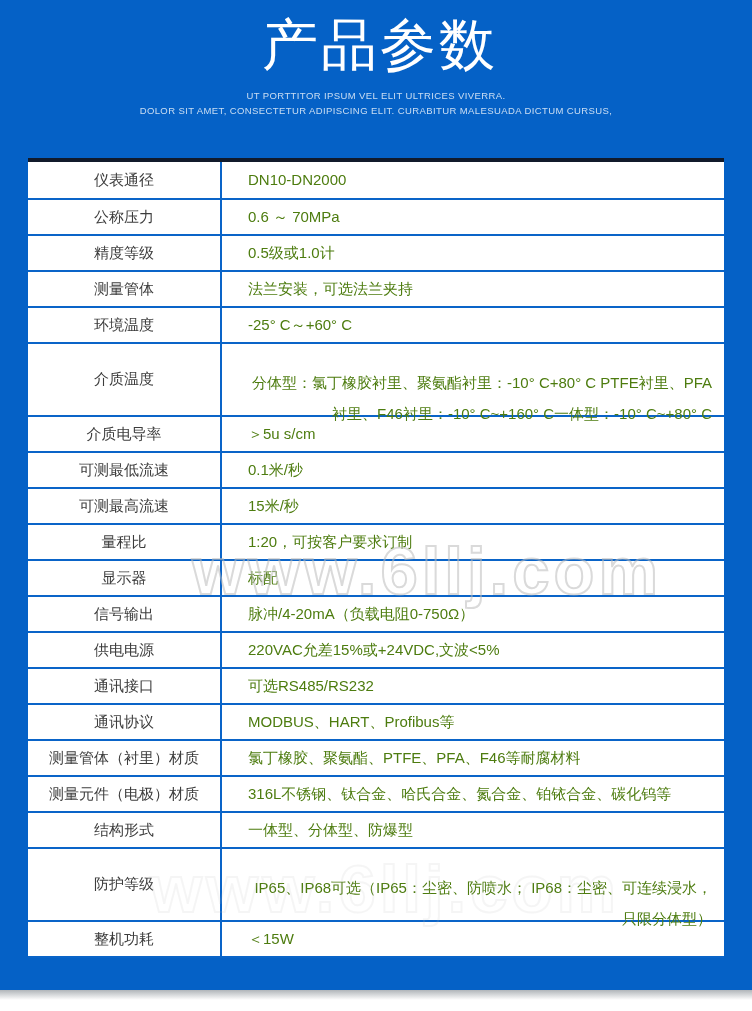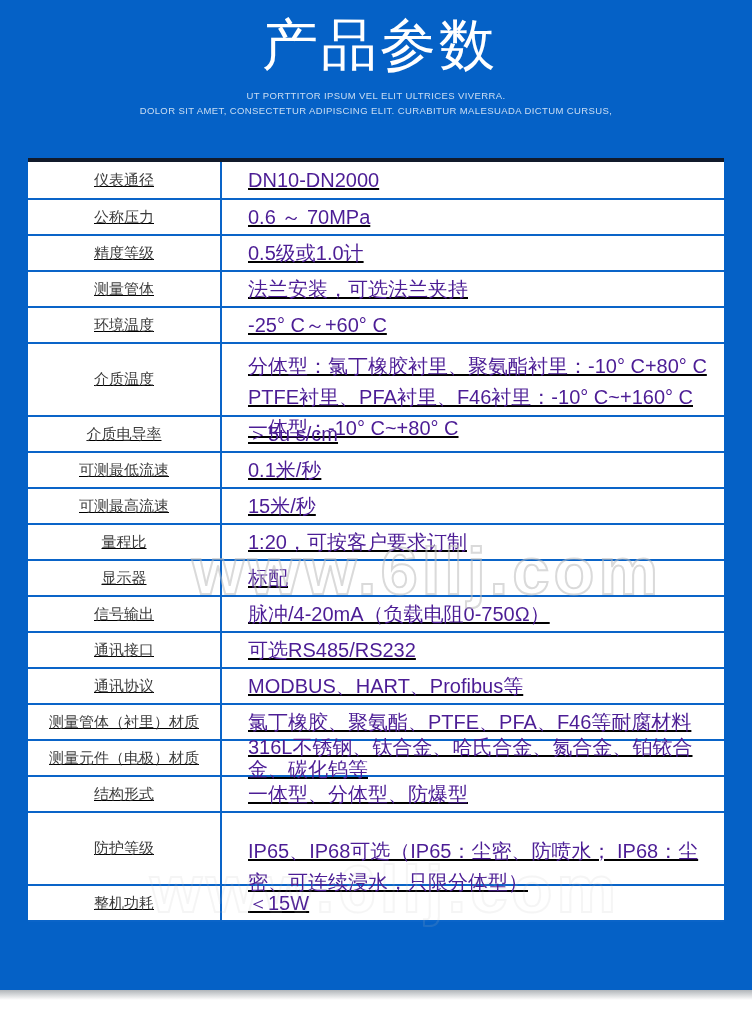--- a/index.html
+++ b/index.html
@@ -26,40 +26,40 @@
   .page-subtitle{
     margin-top:10px;
     font-size:9.5px;line-height:15px;letter-spacing:.4px;
     color:rgba(255,255,255,.78);
   }
   .panel{
     position:absolute;left:28px;top:158px;width:696px;
     background:#ffffff;
     border-top:4px solid #111a2b;
     box-sizing:border-box;
-    text-decoration:underline;
   }
   .row{
     display:flex;height:36px;box-sizing:border-box;
     border-bottom:2px solid #0a64c8;
     background:#ffffff;
   }
   .row:first-child{height:38px;}
   .row.tall{height:73px;}
   .cell-label{
     width:194px;box-sizing:border-box;
     border-right:2px solid #0a64c8;
     display:flex;align-items:center;justify-content:center;
     font-size:15px;color:#3c3c3c;text-align:center;
     padding:0 4px;
   }
   .cell-value{
     flex:1;display:flex;align-items:center;
-    font-size:20px;color:#4c1d95;line-height:22px;
+    font-size:15px;color:#4d7c0f;line-height:22px;
     padding:2px 12px 2px 26px;
+    text-align:right;
   }
   .row.tall .cell-value{line-height:31px;margin-top:36px;}
   .watermark{
     position:absolute;pointer-events:none;white-space:nowrap;
     font-weight:700;font-size:67px;letter-spacing:4px;
     color:transparent;
     margin-top:14px;
     -webkit-text-stroke:2px #bcbcbc;
   }
   .watermark.main{left:192px;top:518px;opacity:.55;}
@@ -121,20 +121,24 @@
     </div>
     <div class="row">
       <div class="cell-label">显示器</div>
       <div class="cell-value">标配</div>
     </div>
     <div class="row">
       <div class="cell-label">信号输出</div>
       <div class="cell-value">脉冲/4-20mA（负载电阻0-750Ω）</div>
     </div>
     <div class="row">
+      <div class="cell-label">供电电源</div>
+      <div class="cell-value">220VAC允差15%或+24VDC,文波&lt;5%</div>
+    </div>
+    <div class="row">
       <div class="cell-label">通讯接口</div>
       <div class="cell-value">可选RS485/RS232</div>
     </div>
     <div class="row">
       <div class="cell-label">通讯协议</div>
       <div class="cell-value">MODBUS、HART、Profibus等</div>
     </div>
     <div class="row">
       <div class="cell-label">测量管体（衬里）材质</div>
       <div class="cell-value">氯丁橡胶、聚氨酯、PTFE、PFA、F46等耐腐材料</div>

